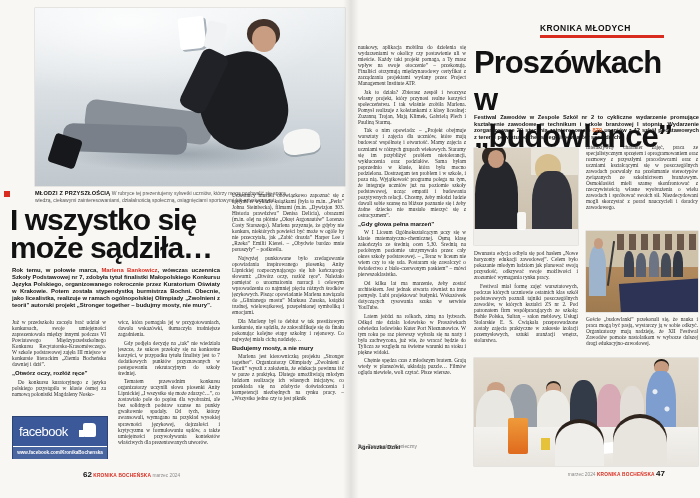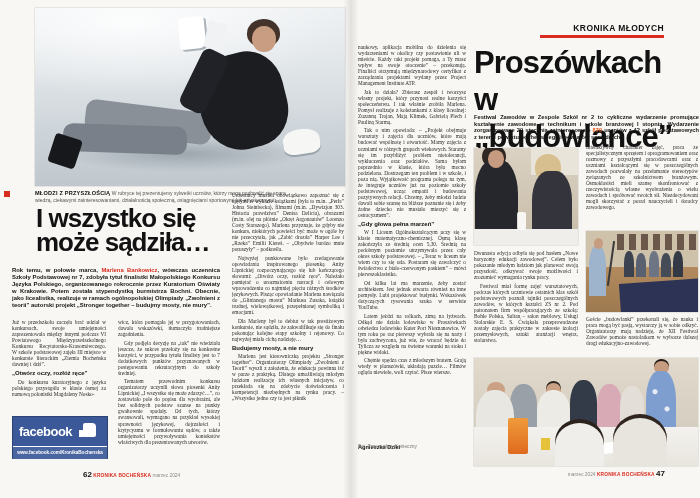--- a/index.html
+++ b/index.html
@@ -15,44 +15,44 @@
   .body-col p:first-child{text-indent:0;}
   .body-col p.subhead{font-family:"Liberation Sans",sans-serif;font-weight:bold;font-size:6px;
                       text-indent:0;margin:3px 0 1.5px 0;color:#111;text-align:left;}
 
   
   .red-square{left:4px;top:191px;width:6px;height:6px;background:#d92c1e;}
   .rubric{left:35px;top:190px;width:268px;font-family:"Liberation Sans",sans-serif;
           font-size:5px;line-height:1.3;color:#555;text-align:left;}
   .rubric b{color:#101010;font-size:5.6px;letter-spacing:.2px;}
   .headline-left{left:10px;top:206px;width:320px;font-family:"Liberation Sans",sans-serif;
-          font-weight:bold;font-size:26px;line-height:.93;letter-spacing:-1px;color:#121212;margin-left:26px;}
+          font-weight:bold;font-size:30px;line-height:.93;letter-spacing:-1px;color:#121212;}
   .lead-left{left:12px;top:267px;width:208px;font-family:"Liberation Sans",sans-serif;
           font-weight:bold;font-size:5.9px;line-height:1.2;text-align:justify;color:#151515;}
   .lead-left .name{color:#d92c1e;}
   .colL1{left:12px;top:319px;width:94px;height:95px;}
   .colL2{left:118px;top:319px;width:102px;height:138px;}
   .colL3{left:232px;top:192px;width:112px;height:264px;}
 
   .fb-box{left:12px;top:416px;width:94px;height:41px;background:#3b5998;border:1px solid #2d4373;}
   .fb-logo{left:6px;top:7px;width:60px;height:16px;color:#fff;font-family:"Liberation Sans",sans-serif;
-           font-weight:bold;font-size:13px;letter-spacing:-.5px;}
+           font-weight:normal;font-size:13px;letter-spacing:-.5px;}
   .fb-thumb{left:70px;top:6px;width:13px;height:14px;background:#fff;border-radius:2px 4px 2px 2px;}
   .fb-thumb::after{content:"";position:absolute;left:-4px;top:7px;width:5px;height:7px;background:#fff;}
   .fb-strip{left:0;top:29px;width:94px;height:12px;background:#4a66a0;border-top:1px solid #fff;
             color:#fff;font-family:"Liberation Sans",sans-serif;font-size:4.6px;line-height:11px;
             text-align:center;font-weight:bold;}
   .footer{font-family:"Liberation Sans",sans-serif;font-size:4.8px;color:#8a8a8a;}
   .footer .pg{font-weight:bold;font-size:8px;color:#101010;margin-top:24px;}
   .footer .brand{font-weight:bold;color:#d92c1e;letter-spacing:.2px;}
   .footer-left{left:83px;top:470px;width:150px;text-align:left;}
   .footer-right{left:540px;top:469px;width:125px;text-align:right;}
 
   
-  .badge{left:540px;top:23px;width:124px;text-align:right;font-family:"Liberation Sans",sans-serif;
+  .badge{left:540px;top:23px;width:124px;text-align:left;font-family:"Liberation Sans",sans-serif;
          font-weight:bold;font-size:8.5px;letter-spacing:.4px;color:#101010;}
   .badge-bar{left:540px;top:35px;width:124px;height:3px;background:#d92c1e;}
   .colR1{left:358px;top:44px;width:108px;height:398px;}
   .byline-block{left:358px;top:444px;width:108px;text-align:right;}
   .byline{position:static;font-family:"Liberation Sans",sans-serif;font-weight:bold;font-size:5.6px;color:#111;}
   .credit{position:static;font-family:"Liberation Sans",sans-serif;font-size:4.8px;color:#777;}
   .headline-right{left:474px;top:44px;width:226px;font-family:"Liberation Sans",sans-serif;
           font-weight:bold;font-size:31px;line-height:1.2;letter-spacing:-1px;color:#121212;}
   .lead-right{left:474px;top:114px;width:225px;font-family:"Liberation Sans",sans-serif;
           font-weight:bold;font-size:5.7px;line-height:1.18;text-align:justify;color:#151515;}

